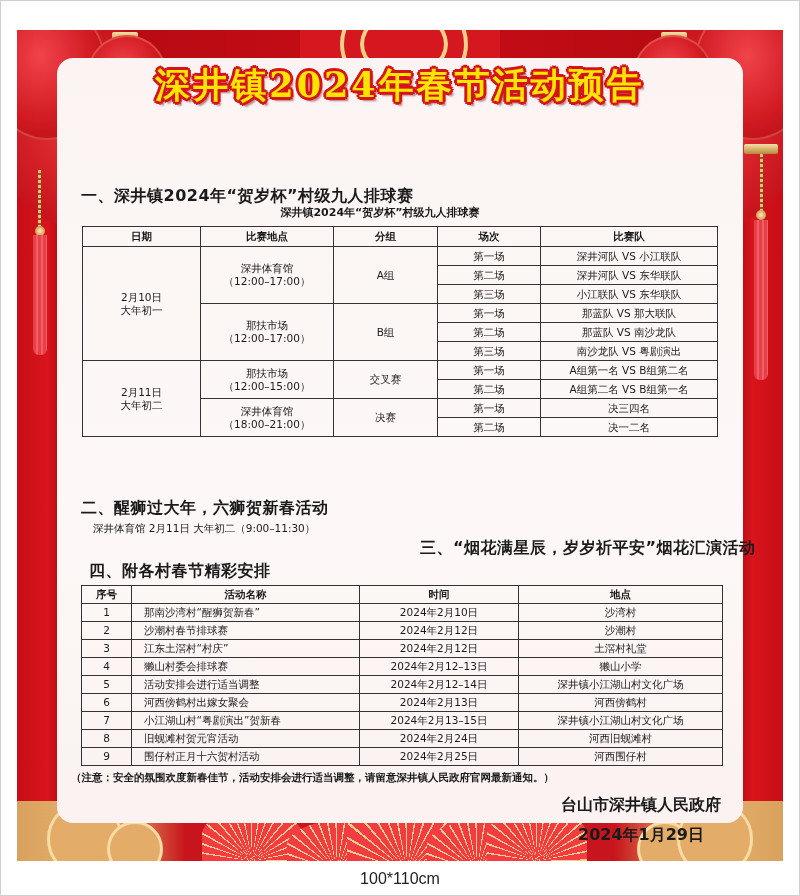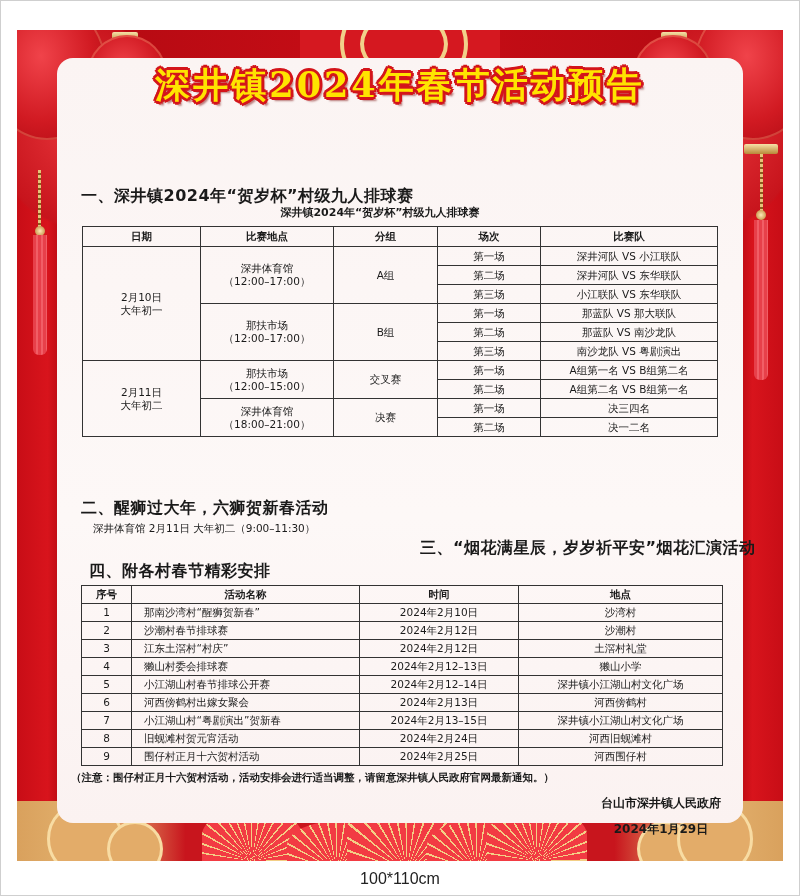--- a/index.html
+++ b/index.html
@@ -44,21 +44,21 @@
   .intro { position:absolute; left:24px; top:65px; width:636px; font-size:11.3px; font-weight:bold; line-height:18px; letter-spacing:1px; text-indent:2.2em; }
   .h2 { position:absolute; font-size:16px; font-weight:bold; letter-spacing:0.5px; white-space:nowrap; }
   .caption { position:absolute; font-size:11px; font-weight:bold; white-space:nowrap; }
   .small { position:absolute; font-size:10.5px; white-space:nowrap; }
   table { border-collapse:collapse; position:absolute; font-size:10.5px; table-layout:fixed; background:transparent; }
   td, th { border:1px solid #333; text-align:center; padding:0; line-height:13px; }
   th { font-weight:bold; height:19px; }
   .t1 .matchrow td { height:18px; }
   .t2 td, .t2 th { height:17px; }
   .t2 td.name { text-align:left; padding-left:12px; }
-  .sign { position:absolute; right:22px; font-size:12px; font-weight:bold; text-align:center; white-space:nowrap; }
+  .sign { position:absolute; right:22px; font-size:16px; font-weight:bold; text-align:center; white-space:nowrap; }
   .size-label { position:absolute; left:0; top:870px; width:800px; text-align:center; font-size:16px; color:#222; font-family:"Liberation Sans",sans-serif; }
 </style>
 </head>
 <body>
 
 <div class="frame-border"></div>
 
 <div class="poster">
 
   <div class="lantern" style="left:-30px;top:-30px;width:120px;height:140px;"></div>
@@ -233,21 +233,21 @@
             <td>土滘村礼堂</td>
           </tr>
       <tr>
             <td>4</td>
             <td class="name">獭山村委会排球赛</td>
             <td>2024年2月12–13日</td>
             <td>獭山小学</td>
           </tr>
       <tr>
             <td>5</td>
-            <td class="name">小江湖山村春节排球公开赛</td>
+            <td class="name">活动安排会进行适当调整</td>
             <td>2024年2月12–14日</td>
             <td>深井镇小江湖山村文化广场</td>
           </tr>
       <tr>
             <td>6</td>
             <td class="name">河西傍鹤村出嫁女聚会</td>
             <td>2024年2月13日</td>
             <td>河西傍鹤村</td>
           </tr>
       <tr>
@@ -264,21 +264,21 @@
           </tr>
       <tr>
             <td>9</td>
             <td class="name">围仔村正月十六贺村活动</td>
             <td>2024年2月25日</td>
             <td>河西围仔村</td>
           </tr>
     </tbody>
       </table>
 
-    <div class="small" style="left:14px;top:713px;font-weight:bold;font-size:10.5px;">（注意：围仔村正月十六贺村活动，活动安排会进行适当调整，请留意深井镇人民政府官网最新通知。）</div>
+    <div class="small" style="left:14px;top:713px;font-weight:bold;font-size:10.5px;">（注意：安全的氛围欢度新春佳节，活动安排会进行适当调整，请留意深井镇人民政府官网最新通知。）</div>
     <div class="sign" style="top:737px;">
       <div>台山市深井镇人民政府</div>
       <div style="margin-top:9px;">2024年1月29日</div>
     </div>
   </div>
 </div>
 
 <div class="size-label">100*110cm</div>
 
 </body></html>

